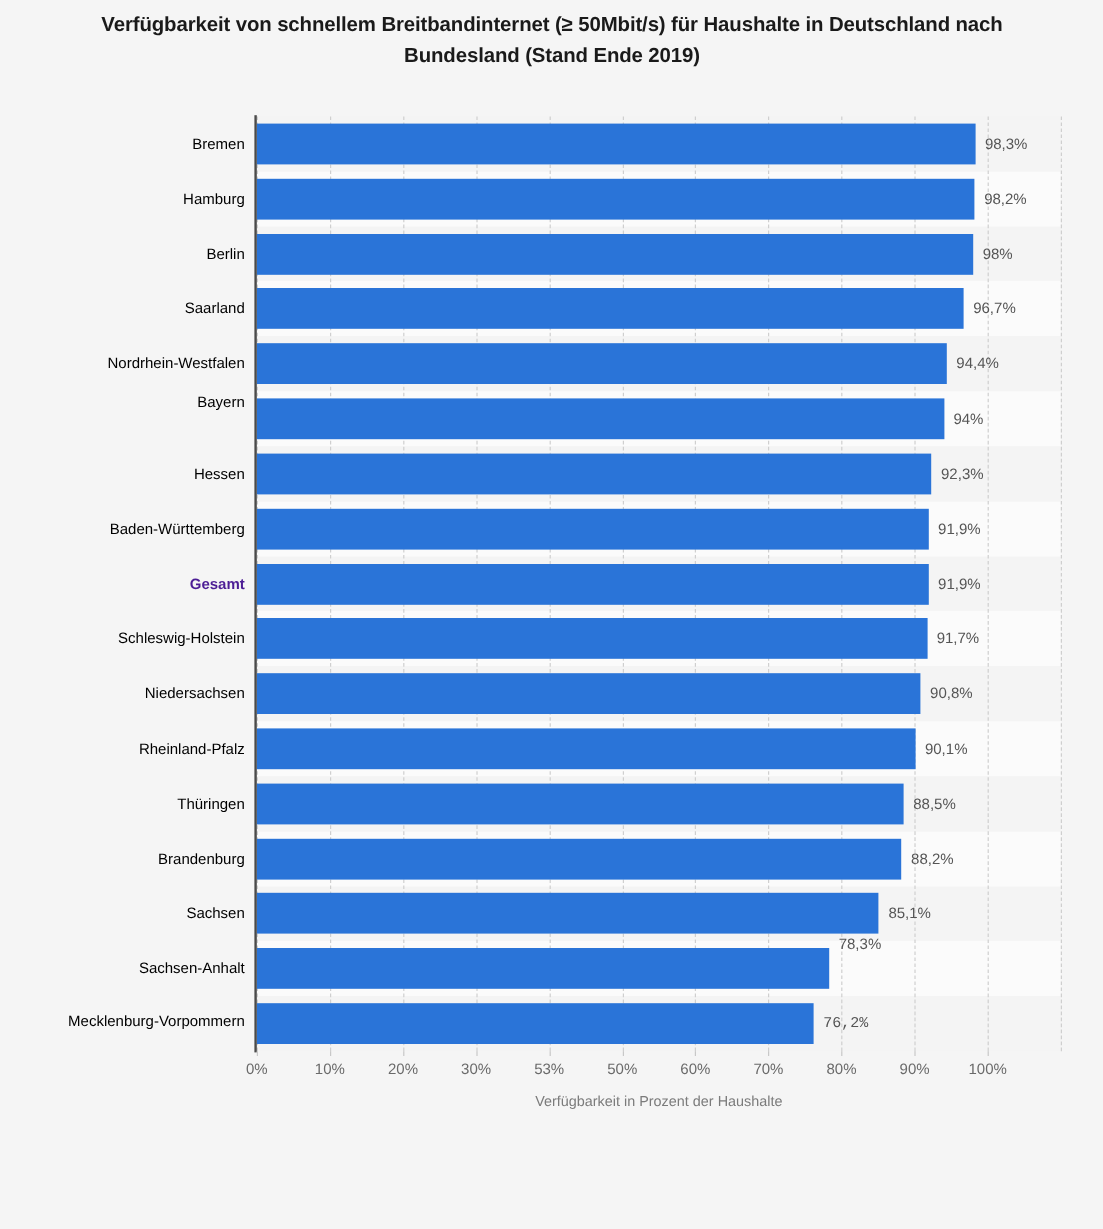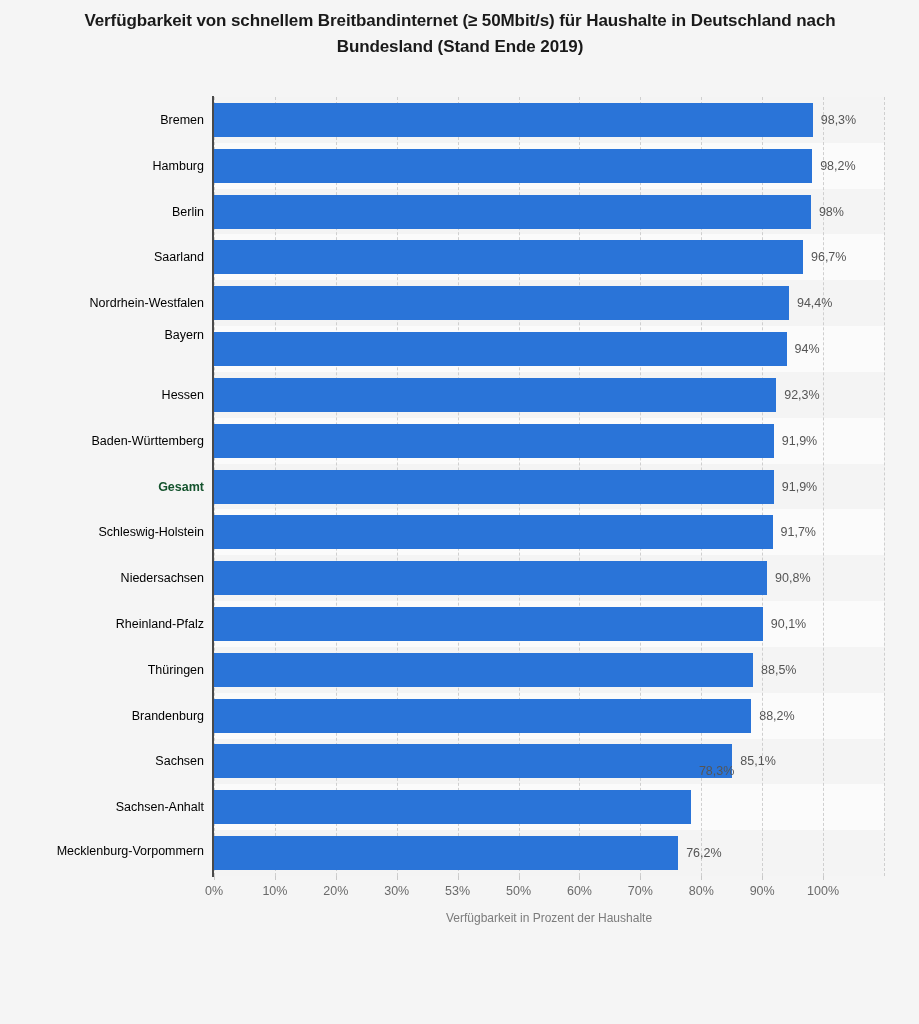--- a/index.html
+++ b/index.html
@@ -76,21 +76,21 @@
   .cat-label {
     position: absolute;
     right: 0;
     width: 190px;
     text-align: right;
     font-size: 12.5px;
     color: #000000;
     line-height: 14px;
   }
   .cat-label.highlight {
-    color: #14532d;
+    color: #4c1d95;
     font-weight: bold;
   }
   #cat-labels {
     position: absolute;
     left: 10px;
     top: 97px;
     width: 194px;
     height: 779px;
   }
 
@@ -218,23 +218,23 @@
     <div class="val-label" style="left: 561.055px; top: 474.147px;">90,8%</div>
     <div class="bar" style="top: 509.971px; width: 548.791px; background: rgb(42, 116, 216);"></div>
     <div class="val-label" style="left: 556.791px; top: 519.971px;">90,1%</div>
     <div class="bar" style="top: 555.794px; width: 539.045px; background: rgb(42, 116, 216);"></div>
     <div class="val-label" style="left: 547.045px; top: 565.794px;">88,5%</div>
     <div class="bar" style="top: 601.618px; width: 537.218px; background: rgb(42, 116, 216);"></div>
     <div class="val-label" style="left: 545.218px; top: 611.618px;">88,2%</div>
     <div class="bar" style="top: 647.441px; width: 518.336px; background: rgb(42, 116, 216);"></div>
     <div class="val-label" style="left: 526.336px; top: 657.441px;">85,1%</div>
     <div class="bar" style="top: 693.265px; width: 476.918px; background: rgb(42, 116, 216);"></div>
-    <div class="val-label" style="left: 484.918px; top: 667px;">78,3%</div>
+    <div class="val-label" style="left: 484.918px; top: 683px;">78,3%</div>
     <div class="bar" style="top: 739.088px; width: 464.127px; background: rgb(42, 116, 216);"></div>
-    <div class="val-label" style="left: 472.127px; top: 749.088px;">76,2%</div>
+    <div class="val-label" style="left: 472.127px; top: 749.088px; font-family: Liberation Mono, monospace;">76,2%</div>
   </div>
 
 <div id="y-axis-line"></div>
 
 <div id="cat-labels">
     <div class="cat-label" style="top: 15.9118px;">Bremen</div>
     <div class="cat-label" style="top: 61.7353px;">Hamburg</div>
     <div class="cat-label" style="top: 107.559px;">Berlin</div>
     <div class="cat-label" style="top: 153.382px;">Saarland</div>
     <div class="cat-label" style="top: 199.206px;">Nordrhein-Westfalen</div>

